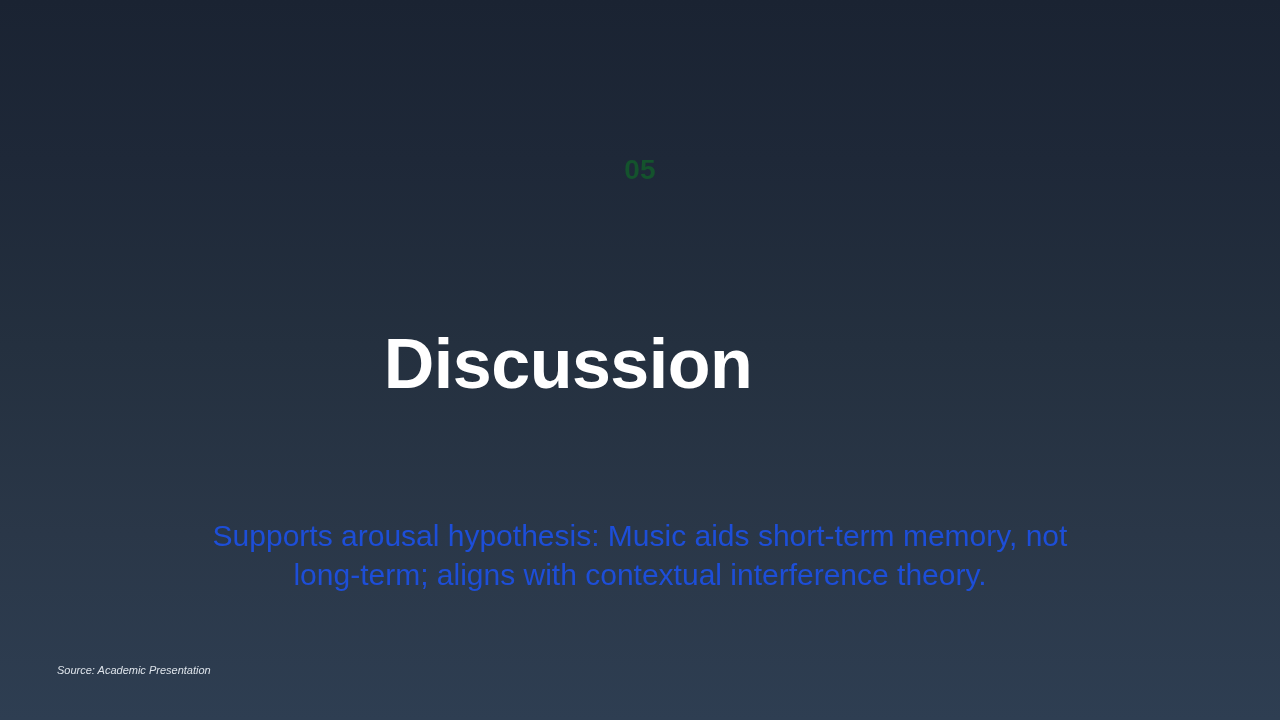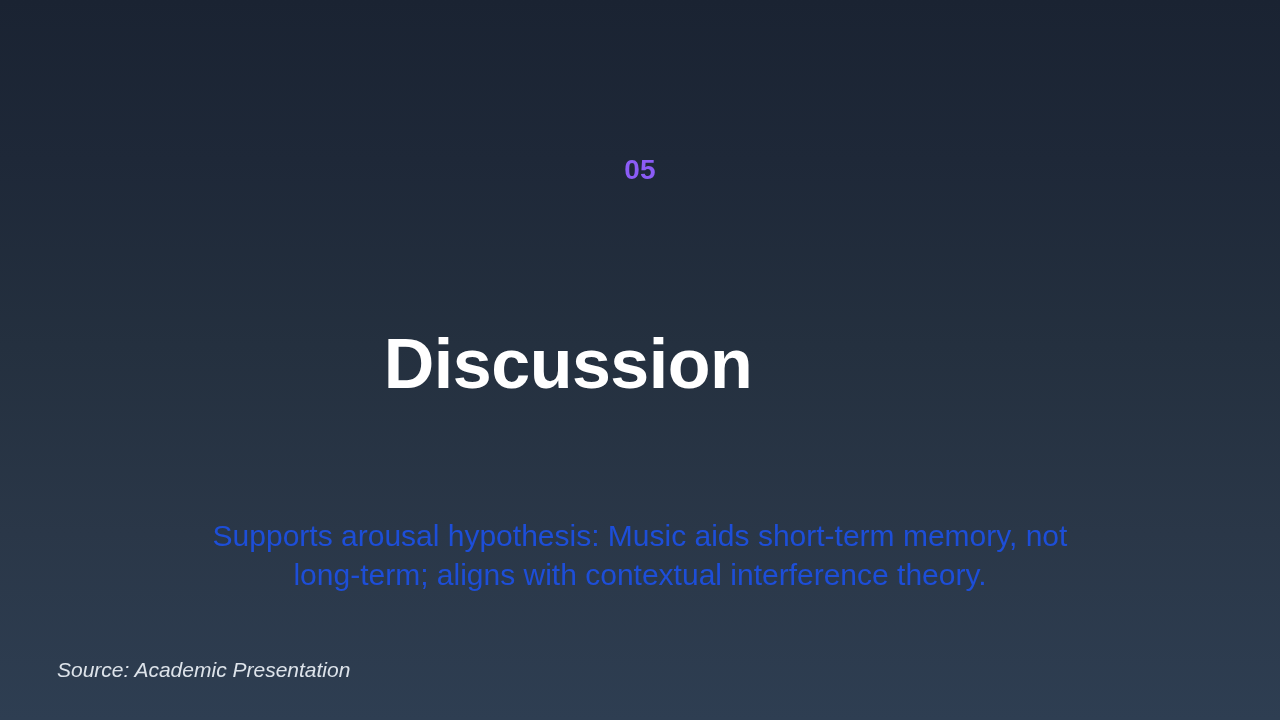--- a/index.html
+++ b/index.html
@@ -35,21 +35,21 @@
   .section-number {
     position: absolute;
     top: 153px;
     left: 0;
     width: 1280px;
     text-align: center;
     font-size: 28px;
     font-weight: bold;
     line-height: 34px;
     letter-spacing: 0.3px;
-    color: #8b5cf6;
+    color: #14532d;
   }
 
   
   .slide-title {
     position: absolute;
     top: 326px;
     left: 0;
     width: 1136px;
     text-align: center;
     font-size: 70px;
@@ -70,21 +70,21 @@
     font-weight: normal;
     line-height: 39px;
     color: #1d4ed8;
   }
 
   
   .source-note {
     position: absolute;
     left: 57px;
     top: 658px;
-    font-size: 21px;
+    font-size: 11px;
     font-style: italic;
     font-weight: normal;
     line-height: 24px;
     color: #dde3ea;
     white-space: nowrap;
   }
 </style>
 </head>
 <body>
 

